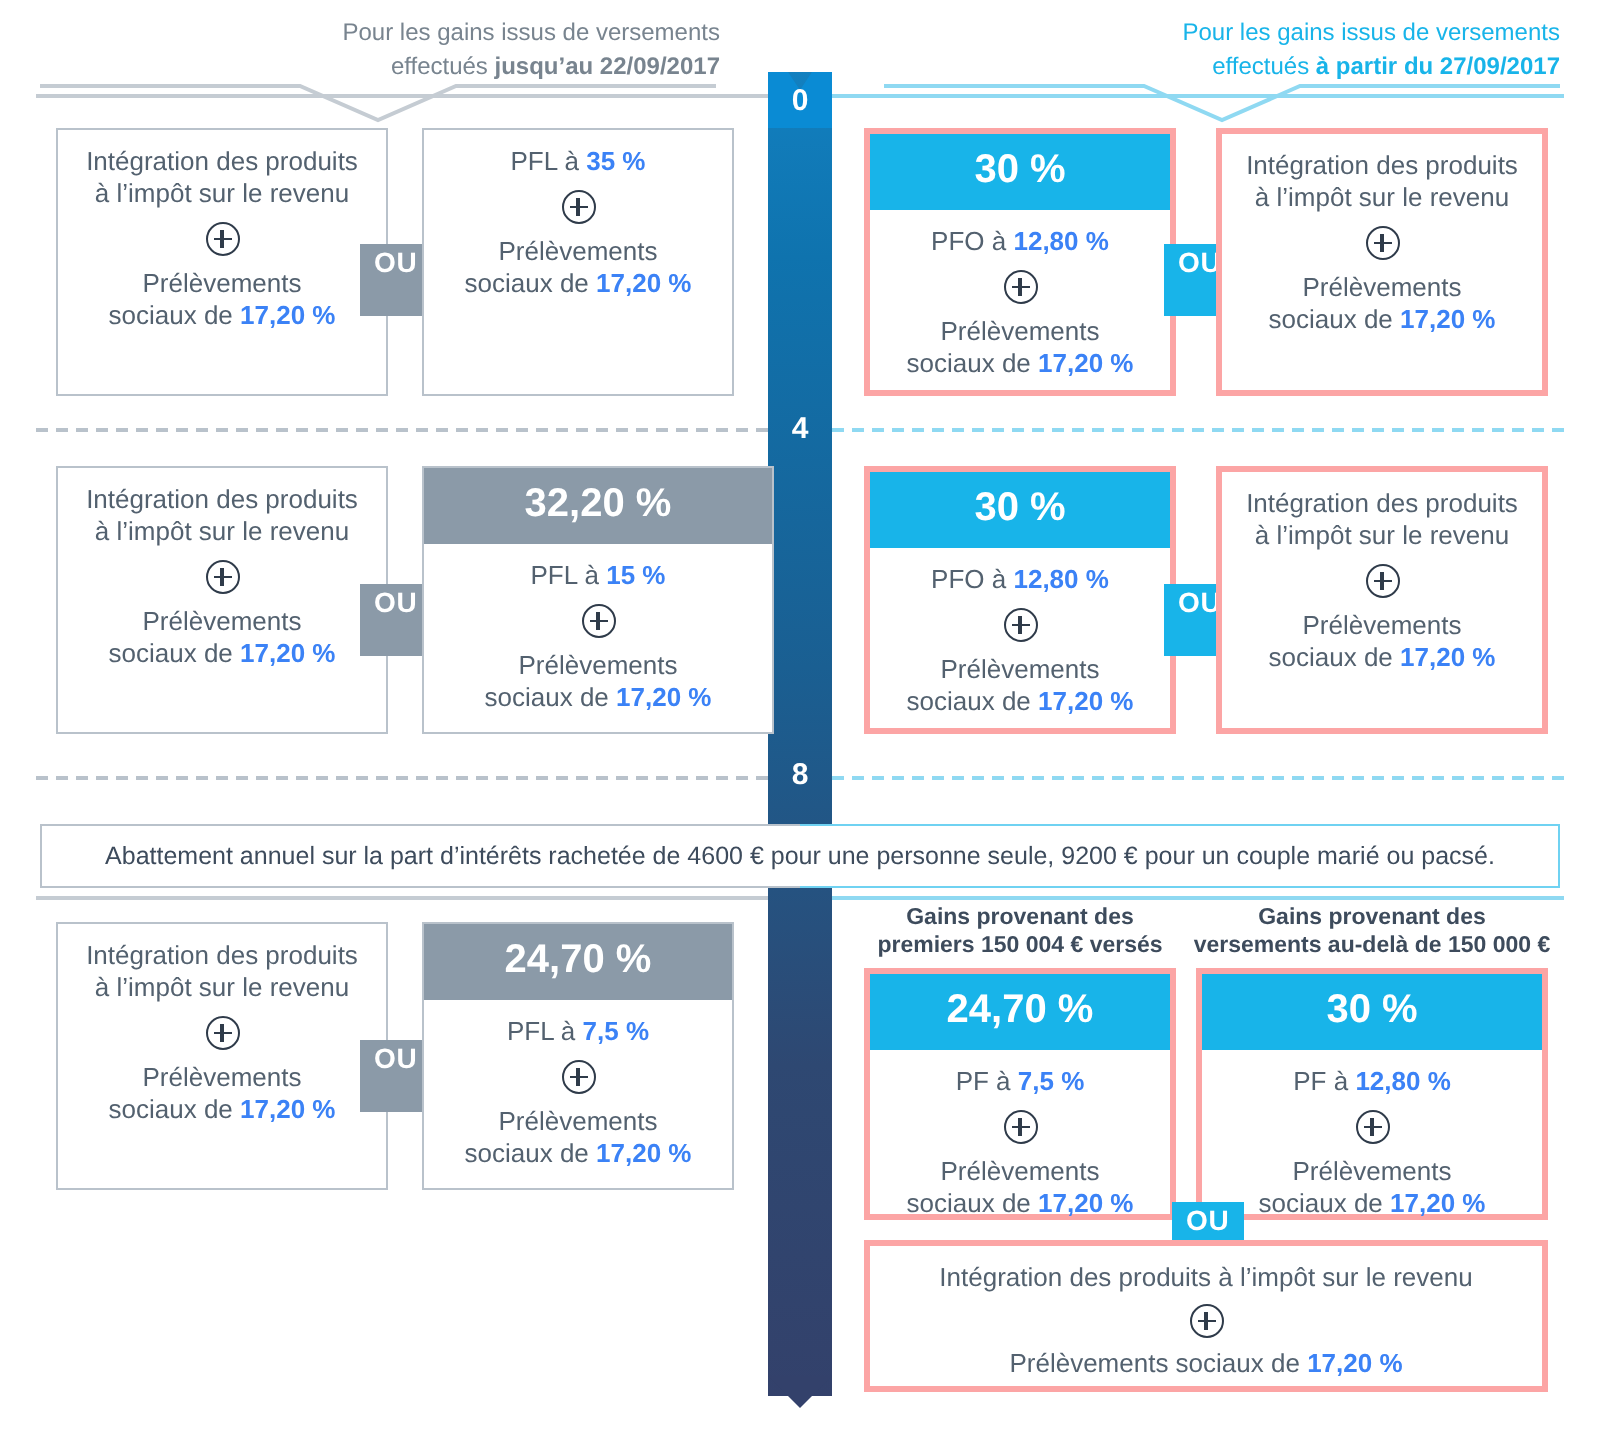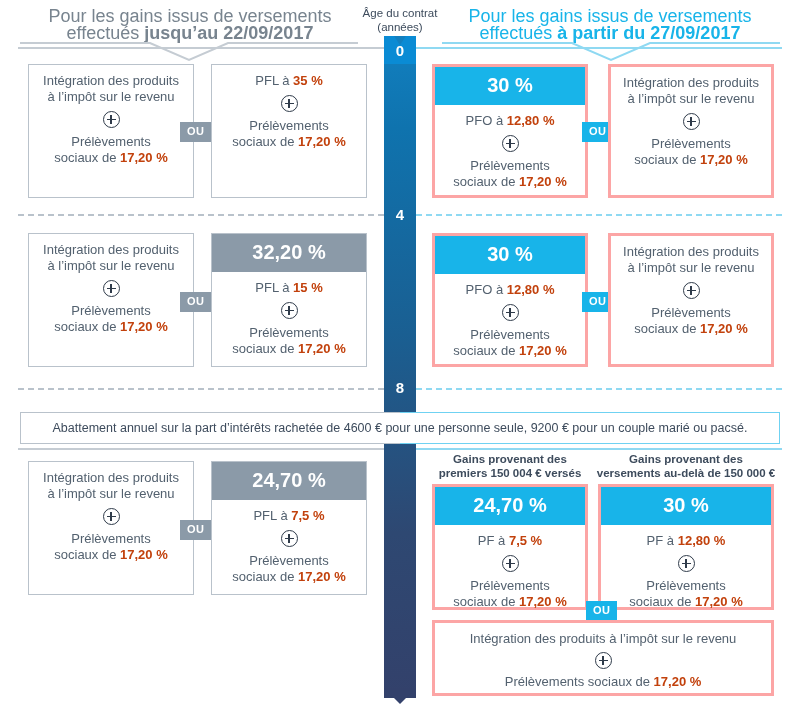--- a/index.html
+++ b/index.html
@@ -7,21 +7,21 @@
     width: 800px; height: 720px;
     background: #ffffff;
     font-family: "Liberation Sans", sans-serif;
     color: #3d4b5c;
     position: relative;
     overflow: hidden;
   }
   .stage { position: absolute; inset: 0; }
 
   
-  .hdr { position: absolute; text-align: center; font-size: 18px; line-height: 17px; }
+  .hdr { position: absolute; text-align: right; font-size: 12px; line-height: 17px; }
   .hdr.gray { color: #78848f; left: 20px; width: 340px; top: 8px; }
   .hdr.blue { color: #18b4e9; left: 440px; width: 340px; top: 8px; }
   .hdr b { font-weight: bold; }
 
   .axis-label {
     position: absolute; left: 335px; width: 130px; top: 6px;
     text-align: center; font-size: 11.5px; line-height: 14px; color: #3d4b5c;
   }
 
   
@@ -85,35 +85,35 @@
   }
   .card-head.gray { background: #8b9aa8; }
   .card-head.blue { background: #18b4e9; }
 
   .card-body {
     flex: 1; display: flex; flex-direction: column;
     align-items: center; 
     padding: 8px 6px; gap: 6px;
   }
   .line { text-align: center; font-size: 13px; line-height: 16px; color: #53616f; }
-  .line b { font-weight: bold; color: #c2410c; }
+  .line b { font-weight: bold; color: #3b82f6; }
   .plus {
     width: 17px; height: 17px; border: 1.6px solid #2f3b4a; border-radius: 50%;
     position: relative;
   }
   .plus::before, .plus::after {
     content: ""; position: absolute; background: #2f3b4a;
   }
   .plus::before { left: 3px; right: 3px; top: 6.6px; height: 1.6px; }
   .plus::after { top: 3px; bottom: 3px; left: 6.6px; width: 1.6px; }
 
   
   .ou {
-    position: absolute; color: #fff; font-size: 11px; font-weight: bold;
-    padding: 3px 7px 4px; line-height: 13px; letter-spacing: .4px;
+    position: absolute; color: #fff; font-size: 14px; font-weight: bold;
+    padding: 3px 7px 20px; line-height: 13px; letter-spacing: .4px;
   }
   .ou.gray { background: #8b9aa8; }
   .ou.blue { background: #18b4e9; }
 
   
   .abat {
     position: absolute; left: 20px; top: 412px; width: 760px; height: 32px;
     display: flex; align-items: center; justify-content: center;
     font-size: 12.5px; color: #3d4b5c; background: #fff;
     border-top: 1px solid #b9c2cb; border-bottom: 1px solid #b9c2cb;
@@ -139,24 +139,20 @@
   <div class="hdr gray">
     <div>Pour les gains issus de versements</div>
     <div><span>effectués </span><b>jusqu’au 22/09/2017</b></div>
   </div>
 
   <div class="hdr blue">
     <div>Pour les gains issus de versements</div>
     <div><span>effectués </span><b>à partir du 27/09/2017</b></div>
   </div>
 
-  <div class="axis-label">
-    <div>Âge du contrat</div>
-    <div>(années)</div>
-  </div>
 
   <div class="ptr left">
     <svg width="338" height="22" viewBox="0 0 338 22">
         <path d="M0 1 H130 L169 18 L208 1 H338" fill="none" stroke="#c5ccd3" stroke-width="2"></path>
       </svg>
   </div>
   <div class="ptr right">
     <svg width="338" height="22" viewBox="0 0 338 22">
         <path d="M0 1 H130 L169 18 L208 1 H338" fill="none" stroke="#8fd9f2" stroke-width="2"></path>
       </svg>
@@ -242,21 +238,21 @@
       <div class="plus"></div>
       <div class="line">
         <span>Prélèvements</span><br>
         <span>sociaux de </span><b>17,20 %</b>
       </div>
     </div>
   </div>
 
   <div class="ou gray" style="left:180px; top:292px;">OU</div>
 
-  <div class="card gray" style="left:211px; top:233px; width:156px; height:134px;">
+  <div class="card gray" style="left:211px; top:233px; width:176px; height:134px;">
     <div class="card-head gray">32,20 %</div>
     <div class="card-body">
       <div class="line"><span>PFL à </span><b>15 %</b></div>
       <div class="plus"></div>
       <div class="line">
         <span>Prélèvements</span><br>
         <span>sociaux de </span><b>17,20 %</b>
       </div>
     </div>
   </div>

